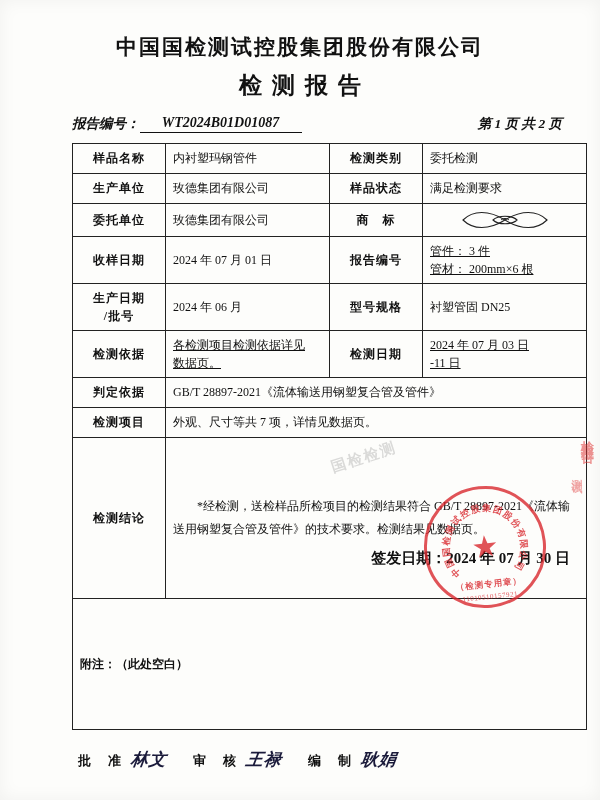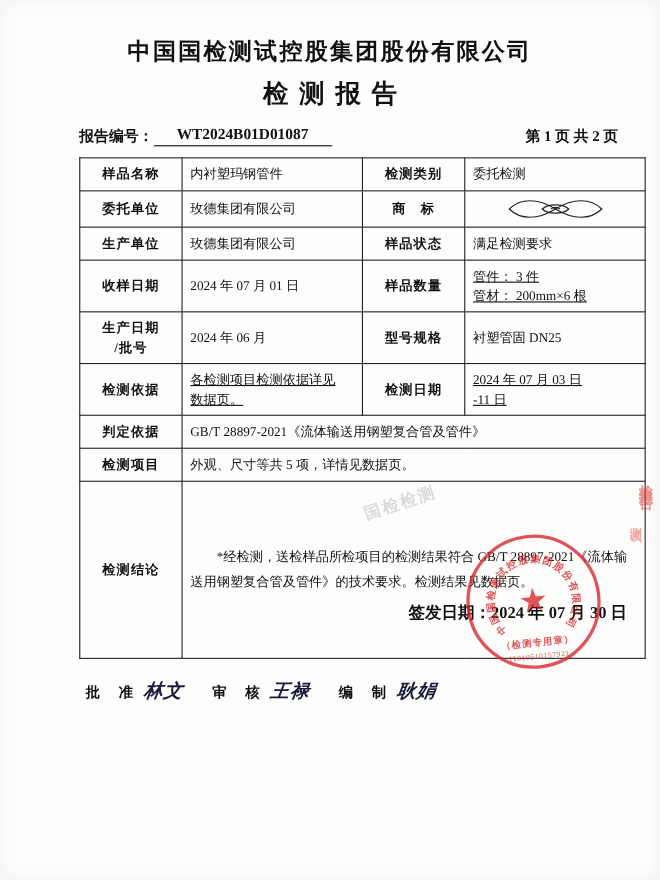--- a/index.html
+++ b/index.html
@@ -52,20 +52,21 @@
     margin-top: 6px;
     margin-left: 10px;
   }
 
   .meta-row {
     display: flex;
     align-items: flex-end;
     justify-content: space-between;
     margin: 14px 38px 10px 72px;
     font-size: 13px;
+    font-style: italic;
   }
   .meta-left {
     display: flex;
     align-items: flex-end;
     font-weight: bold;
   }
   .meta-label {
     font-size: 13.5px;
     font-weight: bold;
     white-space: nowrap;
@@ -289,41 +290,41 @@
 
   <table class="main">
     <tbody>
       <tr class="row-h">
         <td class="lbl">样品名称</td>
         <td class="val">内衬塑玛钢管件</td>
         <td class="lbl">检测类别</td>
         <td class="val center">委托检测</td>
       </tr>
       <tr class="row-h">
+        <td class="lbl">生产单位</td>
+        <td class="val">玫德集团有限公司</td>
+        <td class="lbl">样品状态</td>
+        <td class="val center">满足检测要求</td>
+      </tr>
+      <tr class="row-h">
         <td class="lbl">委托单位</td>
         <td class="val">玫德集团有限公司</td>
         <td class="lbl">商　标</td>
         <td class="val center">
           <svg class="trademark" viewBox="0 0 92 22">
             <path d="M4 11 C 14 1, 30 1, 46 11 C 62 21, 78 21, 88 11 C 78 1, 62 1, 46 11 C 30 21, 14 21, 4 11 Z" fill="none" stroke="#222" stroke-width="1.1"></path>
             <path d="M34 11 C 39 6, 53 6, 58 11 C 53 16, 39 16, 34 11 Z" fill="none" stroke="#222" stroke-width="1.1"></path>
             <path d="M42 11 C 44 9, 48 9, 50 11" fill="none" stroke="#222" stroke-width="1"></path>
           </svg>
         </td>
       </tr>
       <tr class="row-h">
-        <td class="lbl">生产单位</td>
-        <td class="val">玫德集团有限公司</td>
-        <td class="lbl">样品状态</td>
-        <td class="val center">满足检测要求</td>
-      </tr>
-      <tr class="row-h">
         <td class="lbl">收样日期</td>
         <td class="val">2024 年 07 月 01 日</td>
-        <td class="lbl">样品数量</td>
+        <td class="lbl">报告编号</td>
         <td class="val twolines">
           <span class="tiny-indent">管件： 3 件</span>
           <span class="tiny-indent">管材： 200mm×6 根</span>
         </td>
       </tr>
       <tr class="row-h">
         <td class="lbl">
           <span class="tiny-indent">生产日期</span>
           <span class="tiny-indent">/批号</span>
         </td>
@@ -342,29 +343,34 @@
           <span class="tiny-indent">2024 年 07 月 03 日</span>
           <span class="tiny-indent">-11 日</span>
         </td>
       </tr>
       <tr class="row-h">
         <td class="lbl">判定依据</td>
         <td class="val" colspan="3">GB/T 28897-2021《流体输送用钢塑复合管及管件》</td>
       </tr>
       <tr class="row-h">
         <td class="lbl">检测项目</td>
-        <td class="val" colspan="3">外观、尺寸等共 5 项，详情见数据页。</td>
+        <td class="val" colspan="3">外观、尺寸等共 7 项，详情见数据页。</td>
       </tr>
       <tr>
         <td class="lbl">检测结论</td>
         <td class="concl" colspan="3">
           <div class="concl-text">*经检测，送检样品所检项目的检测结果符合 GB/T 28897-2021《流体输送用钢塑复合管及管件》的技术要求。检测结果见数据页。</div>
           <div class="sign-date">
             <span>签发日期：</span><span>2024 年 07 月 30 日</span>
           </div>
+        </td>
+      </tr>
+      <tr>
+        <td class="note" colspan="4">
+          <span>附注：</span><span>（此处空白）</span>
         </td>
       </tr>
     </tbody>
   </table>
 
   <div class="footer-sign">
     <div class="fs-item">
       <span class="fs-label">批　准</span>
       <span class="sig">林文</span>
     </div>

